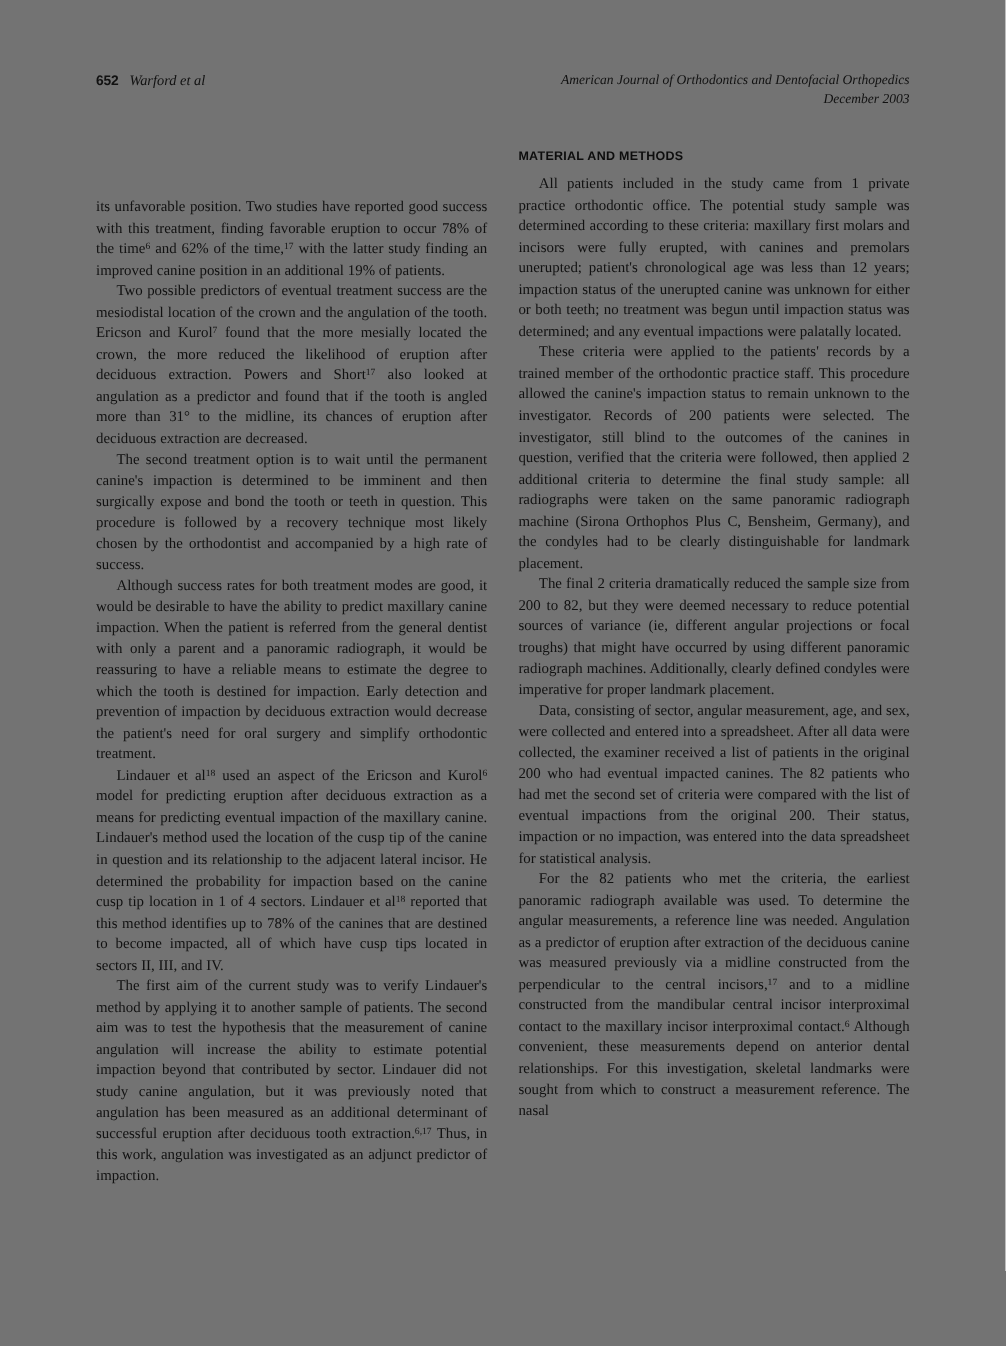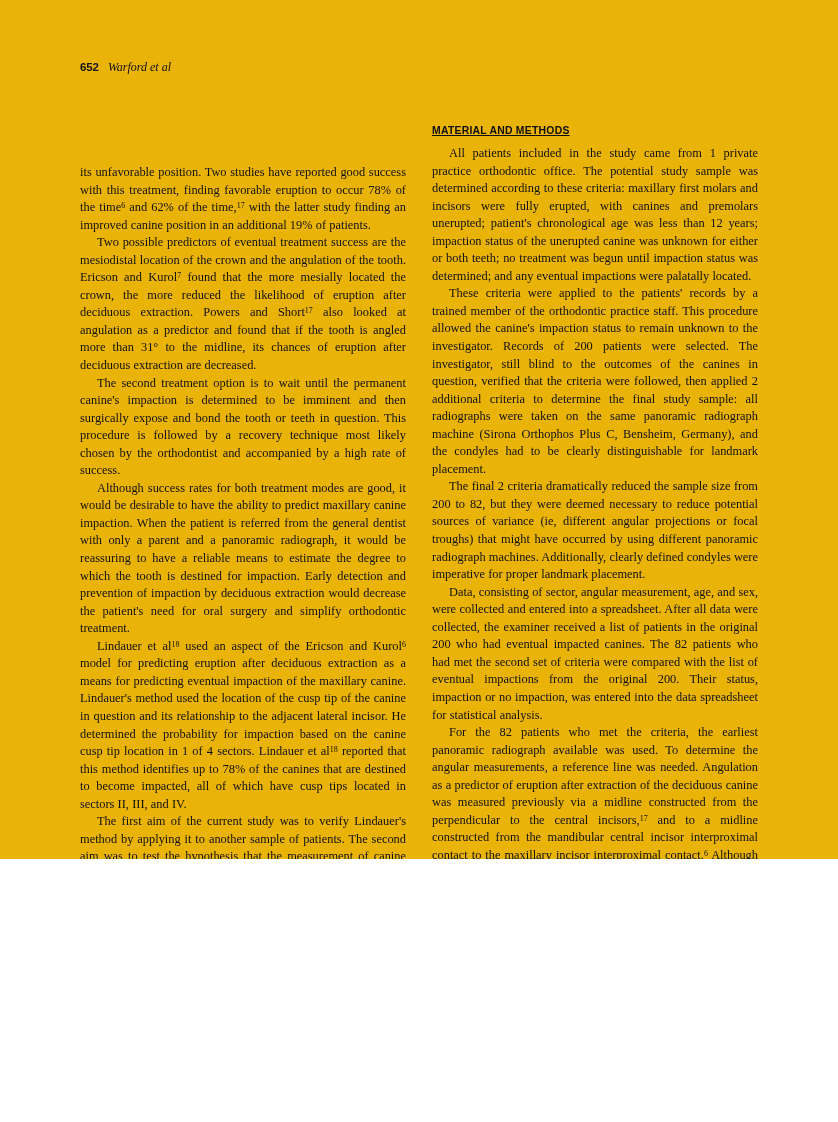--- a/index.html
+++ b/index.html
@@ -4,22 +4,22 @@
 <title>Journal Page</title>
 <style>
   html, body {
     margin: 0;
     padding: 0;
     background: #ffffff;
   }
   .page {
     position: relative;
     width: 838px;
-    height: 859px;
-    background: #eab308;
+    height: 1122px;
+    background: #737373;
     overflow: hidden;
     font-family: "Liberation Serif", "DejaVu Serif", serif;
     color: #111111;
   }
 
   
   .running-head {
     position: absolute;
     left: 80px;
     top: 60px;
@@ -74,21 +74,20 @@
   .col-right { left: 352px; }
 
   .section-heading {
     font-family: "Liberation Sans", "DejaVu Sans", sans-serif;
     font-weight: bold;
     font-size: 10.4px;
     letter-spacing: 0.25px;
     line-height: 14px;
     margin: 0 0 7px 0;
     color: #0d0d0d;
-    text-decoration: underline;
   }
 
   p.body {
     margin: 0;
     font-size: 12.4px;
     line-height: 17.55px;
     text-align: justify;
     text-indent: 17px;
     -webkit-hyphens: none;
     hyphens: none;
@@ -104,20 +103,24 @@
 </style>
 </head>
 <body>
 
 <div class="page">
 
   <div class="running-head">
     <div class="head-left">
       <span class="head-pageno">652</span><span class="head-authors">Warford et al</span>
     </div>
+    <div class="head-right">
+      <span class="journal">American Journal of Orthodontics and Dentofacial Orthopedics</span>
+      <span class="issue">December 2003</span>
+    </div>
   </div>
 
   <div class="columns">
     <div class="col col-left">
       <div>
           <p class="body no-indent">its unfavorable position. Two studies have reported good success with this treatment, finding favorable eruption to occur 78% of the time<sup>6</sup> and 62% of the time,<sup>17</sup> with the latter study finding an improved canine position in an additional 19% of patients.</p>
           <p class="body">Two possible predictors of eventual treatment success are the mesiodistal location of the crown and the angulation of the tooth. Ericson and Kurol<sup>7</sup> found that the more mesially located the crown, the more reduced the likelihood of eruption after deciduous extraction. Powers and Short<sup>17</sup> also looked at angulation as a predictor and found that if the tooth is angled more than 31° to the midline, its chances of eruption after deciduous extraction are decreased.</p>
           <p class="body">The second treatment option is to wait until the permanent canine's impaction is determined to be imminent and then surgically expose and bond the tooth or teeth in question. This procedure is followed by a recovery technique most likely chosen by the orthodontist and accompanied by a high rate of success.</p>
           <p class="body">Although success rates for both treatment modes are good, it would be desirable to have the ability to predict maxillary canine impaction. When the patient is referred from the general dentist with only a parent and a panoramic radiograph, it would be reassuring to have a reliable means to estimate the degree to which the tooth is destined for impaction. Early detection and prevention of impaction by deciduous extraction would decrease the patient's need for oral surgery and simplify orthodontic treatment.</p>
           <p class="body">Lindauer et al<sup>18</sup> used an aspect of the Ericson and Kurol<sup>6</sup> model for predicting eruption after deciduous extraction as a means for predicting eventual impaction of the maxillary canine. Lindauer's method used the location of the cusp tip of the canine in question and its relationship to the adjacent lateral incisor. He determined the probability for impaction based on the canine cusp tip location in 1 of 4 sectors. Lindauer et al<sup>18</sup> reported that this method identifies up to 78% of the canines that are destined to become impacted, all of which have cusp tips located in sectors II, III, and IV.</p>

